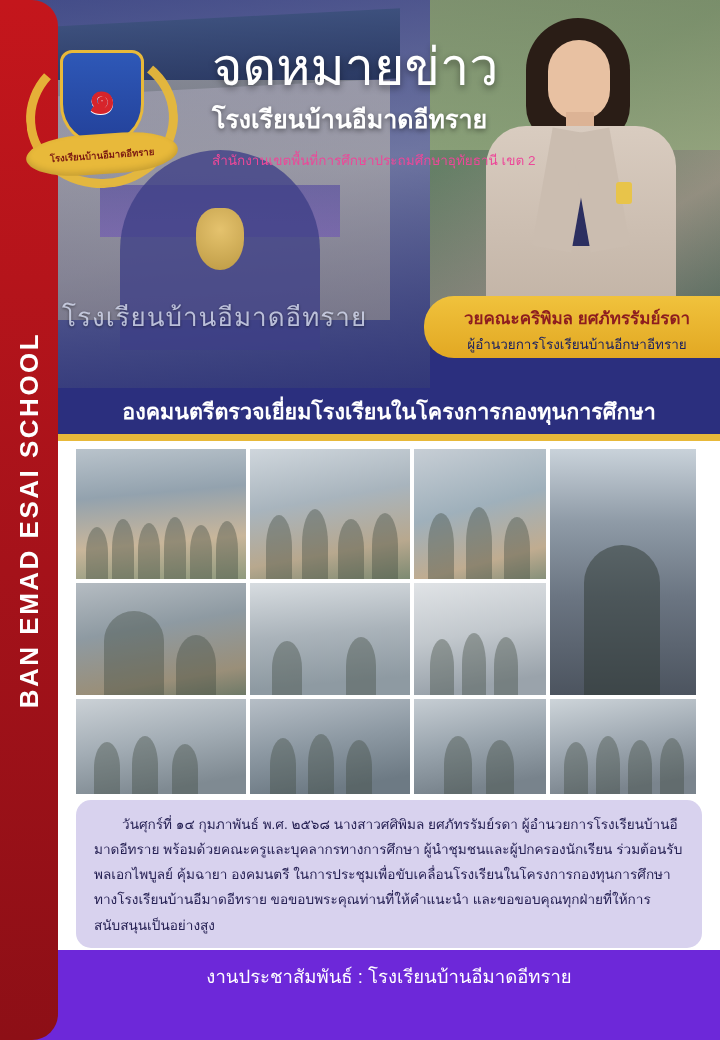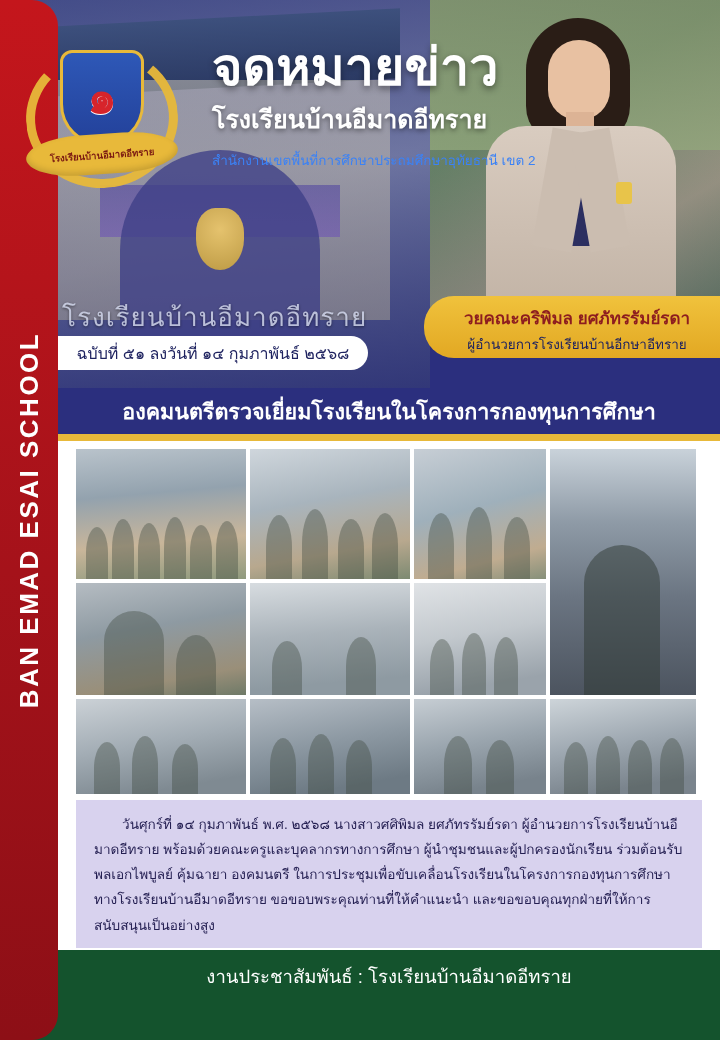--- a/index.html
+++ b/index.html
@@ -124,29 +124,29 @@
     position: absolute; left: 50%; top: 52%;
     transform: translate(-50%,-50%);
     font-size: 9.5px; color: #7b1a12; white-space: nowrap; font-weight: bold;
   }
 
   .title-block {
     position: absolute; left: 212px; top: 40px; width: 420px;
     z-index: 8;
   }
   .title-main {
-    color: #ffffff; font-size: 52px; font-weight: bold; line-height: 1.05;
+    color: #ffffff; font-size: 52px; font-weight: normal; line-height: 1.05;
     text-shadow: 0 3px 7px rgba(0,0,0,.45);
   }
   .title-sub {
     color: #ffffff; font-size: 25px; font-weight: bold; margin-top: 4px;
     text-shadow: 0 2px 5px rgba(0,0,0,.45);
   }
   .title-office {
-    color: #3b82f6; font-size: 13.5px; margin-top: 10px;
+    color: #ec4899; font-size: 13.5px; margin-top: 10px;
   }
 
   .portrait {
     position: absolute; right: 0; top: 0;
     width: 290px; height: 330px;
     background:
       linear-gradient(180deg, rgba(20,28,80,.12), rgba(20,28,80,.30)),
       linear-gradient(150deg,#8fa87f 0%, #7c9a6d 35%, #b8b08e 70%, #6f8a63 100%);
     overflow: hidden;
   }
@@ -264,31 +264,32 @@
     background: linear-gradient(170deg,#cdd4d9 0%, #9fa9b2 45%, #7a848d 85%); }
   
   .fig { position: absolute; bottom: 0; background: rgba(60,70,60,.38); border-radius: 50% 50% 0 0; }
 
   
   .body-box {
     position: absolute; left: 76px; top: 800px;
     width: 626px; height: 148px;
     background: #d8d2ee;
     padding: 12px 18px;
+    border-radius: 15px;
   }
   .body-box p {
     color: #241f52; font-size: 13.6px; line-height: 1.85;
     text-indent: 28px;
   }
 
   
   .footer {
     position: absolute; left: 0; top: 950px;
     width: 720px; height: 90px;
-    background: #14532d;
+    background: #6d28d9;
   }
   .footer .l1 {
     position: absolute; left: 58px; right: 0; top: 12px;
     color: #ffffff; font-size: 18.5px; text-align: center;
   }
   .footer .l2 {
     position: absolute; left: 58px; right: 0; top: 44px;
     color: #f0c23c; font-size: 16px; text-align: center; font-weight: bold;
   }
 </style>
@@ -334,23 +335,20 @@
     <div class="title-main">จดหมายข่าว</div>
     <div class="title-sub">โรงเรียนบ้านอีมาดอีทราย</div>
     <div class="title-office">สำนักงานเขตพื้นที่การศึกษาประถมศึกษาอุทัยธานี เขต 2</div>
   </div>
 
   <div class="name-plate">
     <div class="nm">วยคณะคริพิมล  ยศภัทรรัมย์รดา</div>
     <div class="pos">ผู้อำนวยการโรงเรียนบ้านอีกษาอีทราย</div>
   </div>
 
-  <div class="issue-bar">
-    <span>ฉบับที่ ๕๑ ลงวันที่ ๑๔ กุมภาพันธ์ ๒๕๖๘</span>
-  </div>
 
   <div class="headline">
     <span>องคมนตรีตรวจเยี่ยมโรงเรียนในโครงการกองทุนการศึกษา</span>
   </div>
   <div class="gold-rule"></div>
 
   <div class="gallery">
     <div class="ph p1">
       <div class="fig" style="left:10px;width:22px;height:52px"></div>
       <div class="fig" style="left:36px;width:22px;height:60px"></div>

